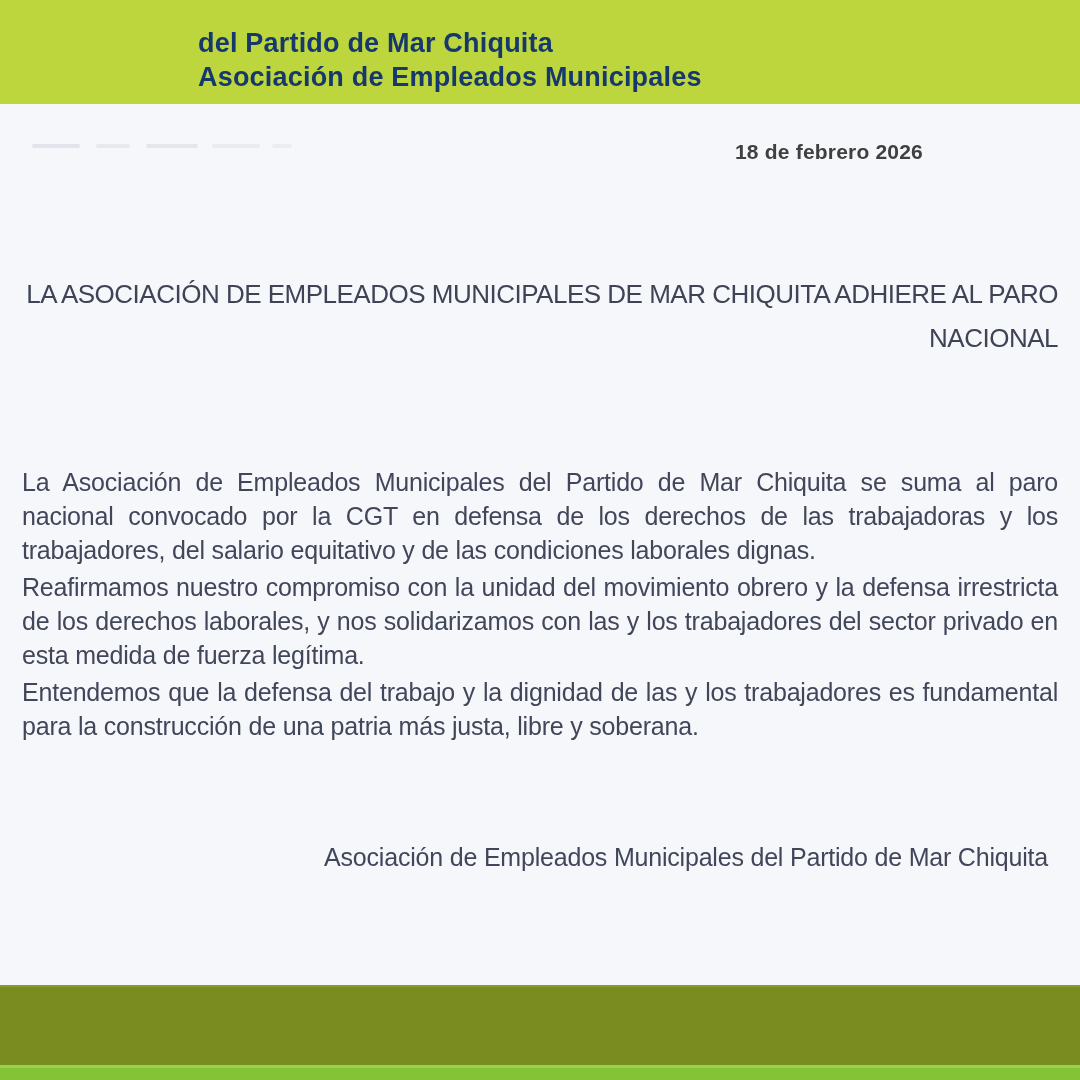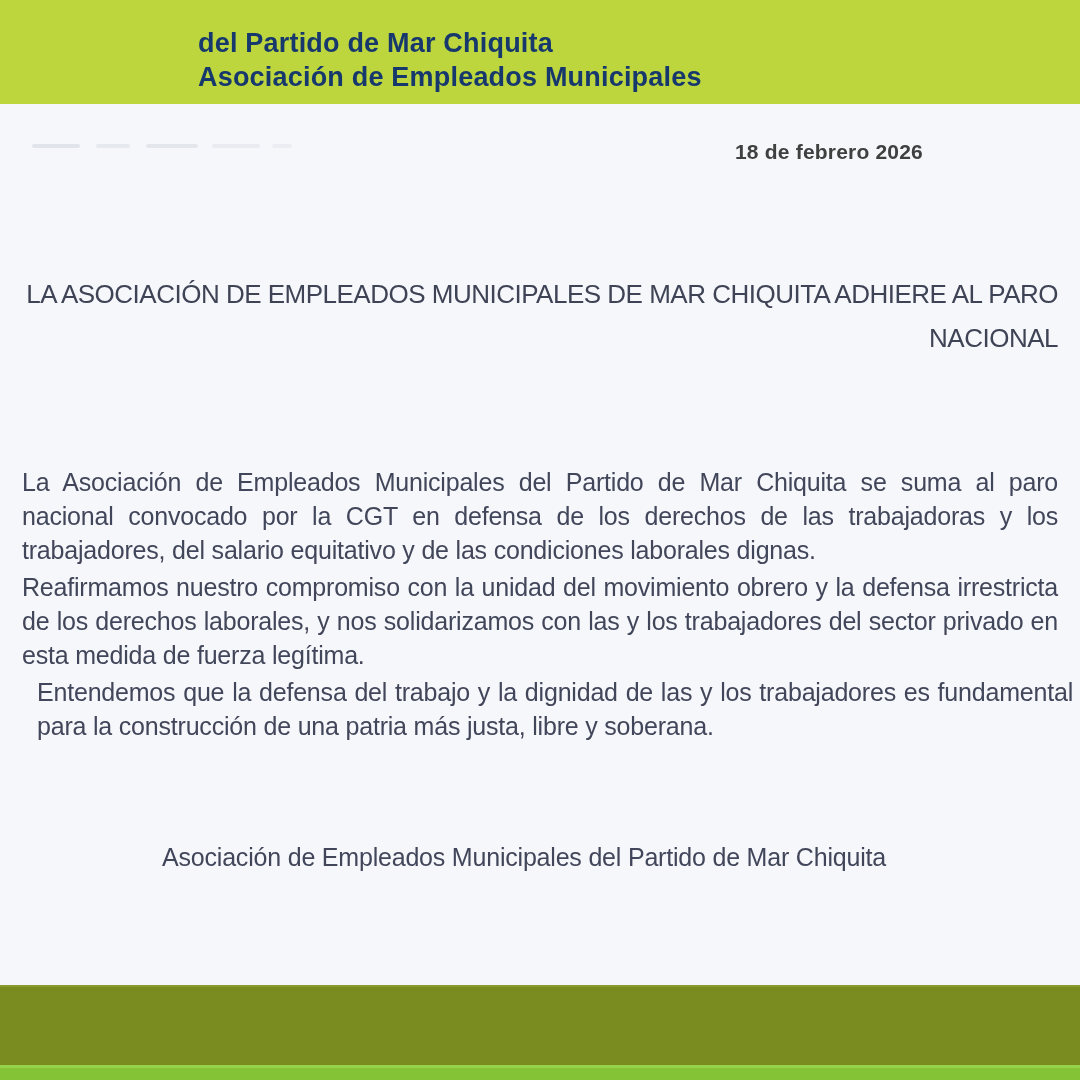--- a/index.html
+++ b/index.html
@@ -41,26 +41,26 @@
     color:#3e4356;font-size:26px;line-height:44px;font-weight:400;
     letter-spacing:-0.5px;text-align:right;
   }
   .para{
     position:absolute;left:22px;width:1036px;
     color:#41465a;font-size:25px;line-height:34px;font-weight:400;
     letter-spacing:-0.2px;text-align:justify;text-justify:inter-word;
   }
   .p1{top:440px;}
   .p2{top:545px;}
-  .p3{top:650px;margin-left:15px;}
+  .p3{top:650px;}
   .p4{top:734px;}
   .signature{
-    position:absolute;left:6px;top:840px;width:1036px;
+    position:absolute;left:12px;top:840px;width:1036px;
     color:#41465a;font-size:25px;line-height:34px;letter-spacing:-0.2px;
-    text-align:center;
+    text-align:right;
   }
   
   .footer-olive{
     position:absolute;left:0;top:985px;width:1080px;height:80px;
     background:#7a8b20;border-top:2px solid #8a9a2e;
   }
   .footer-green{
     position:absolute;left:0;top:1065px;width:1080px;height:15px;
     background:#85c336;border-top:3px solid #95d44a;box-sizing:border-box;
   }

